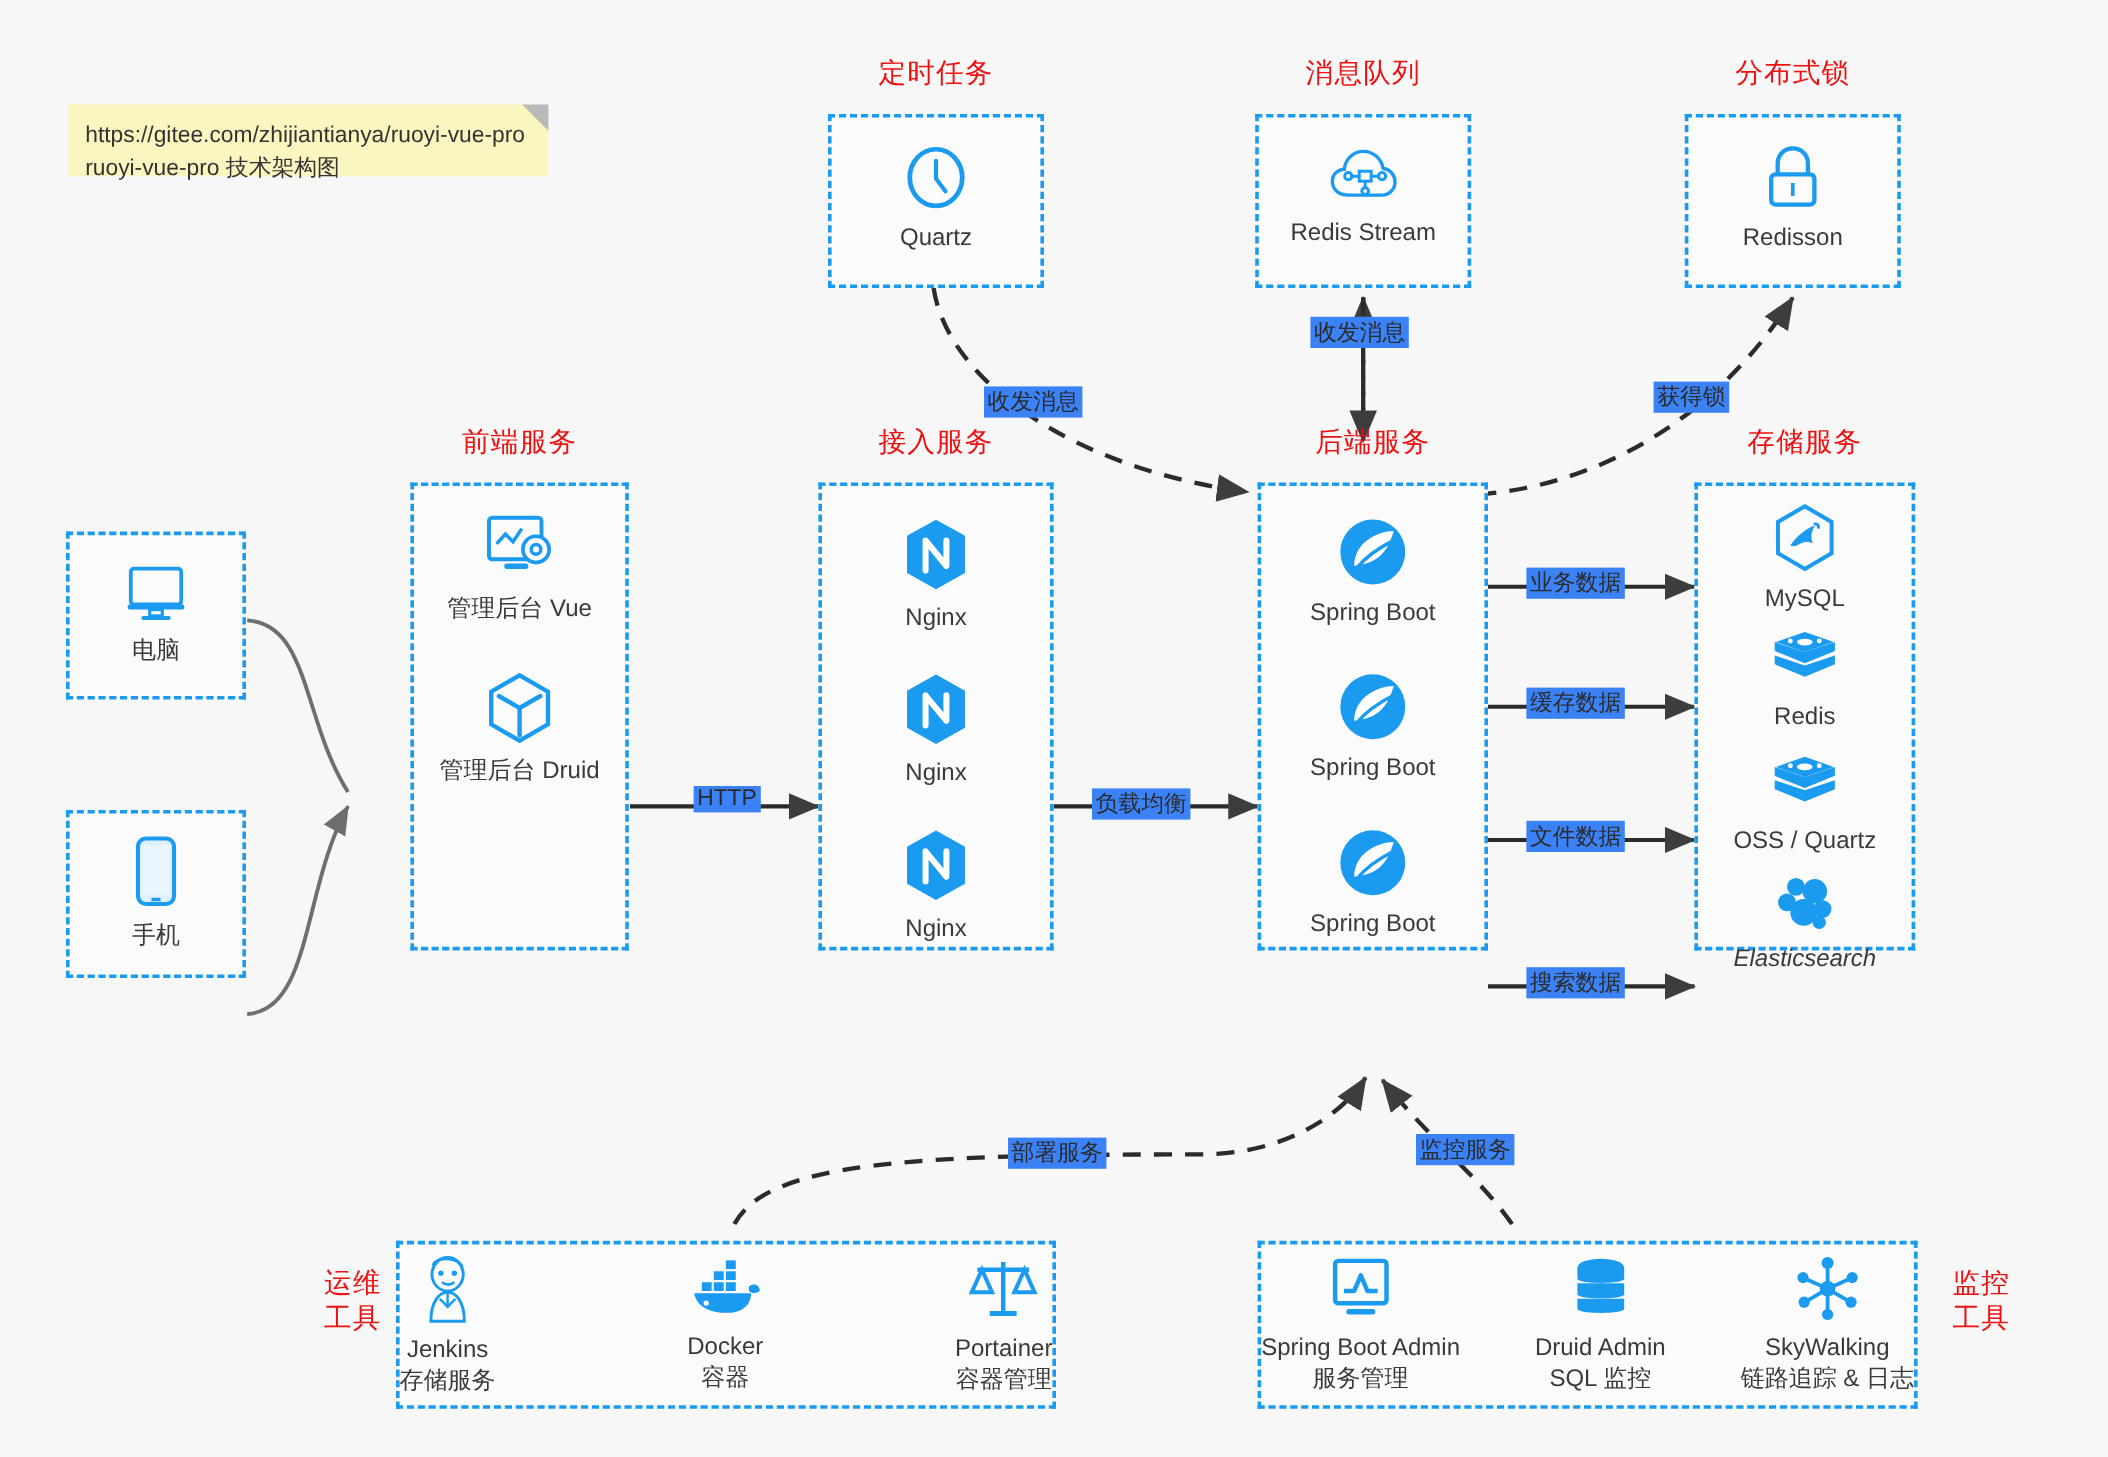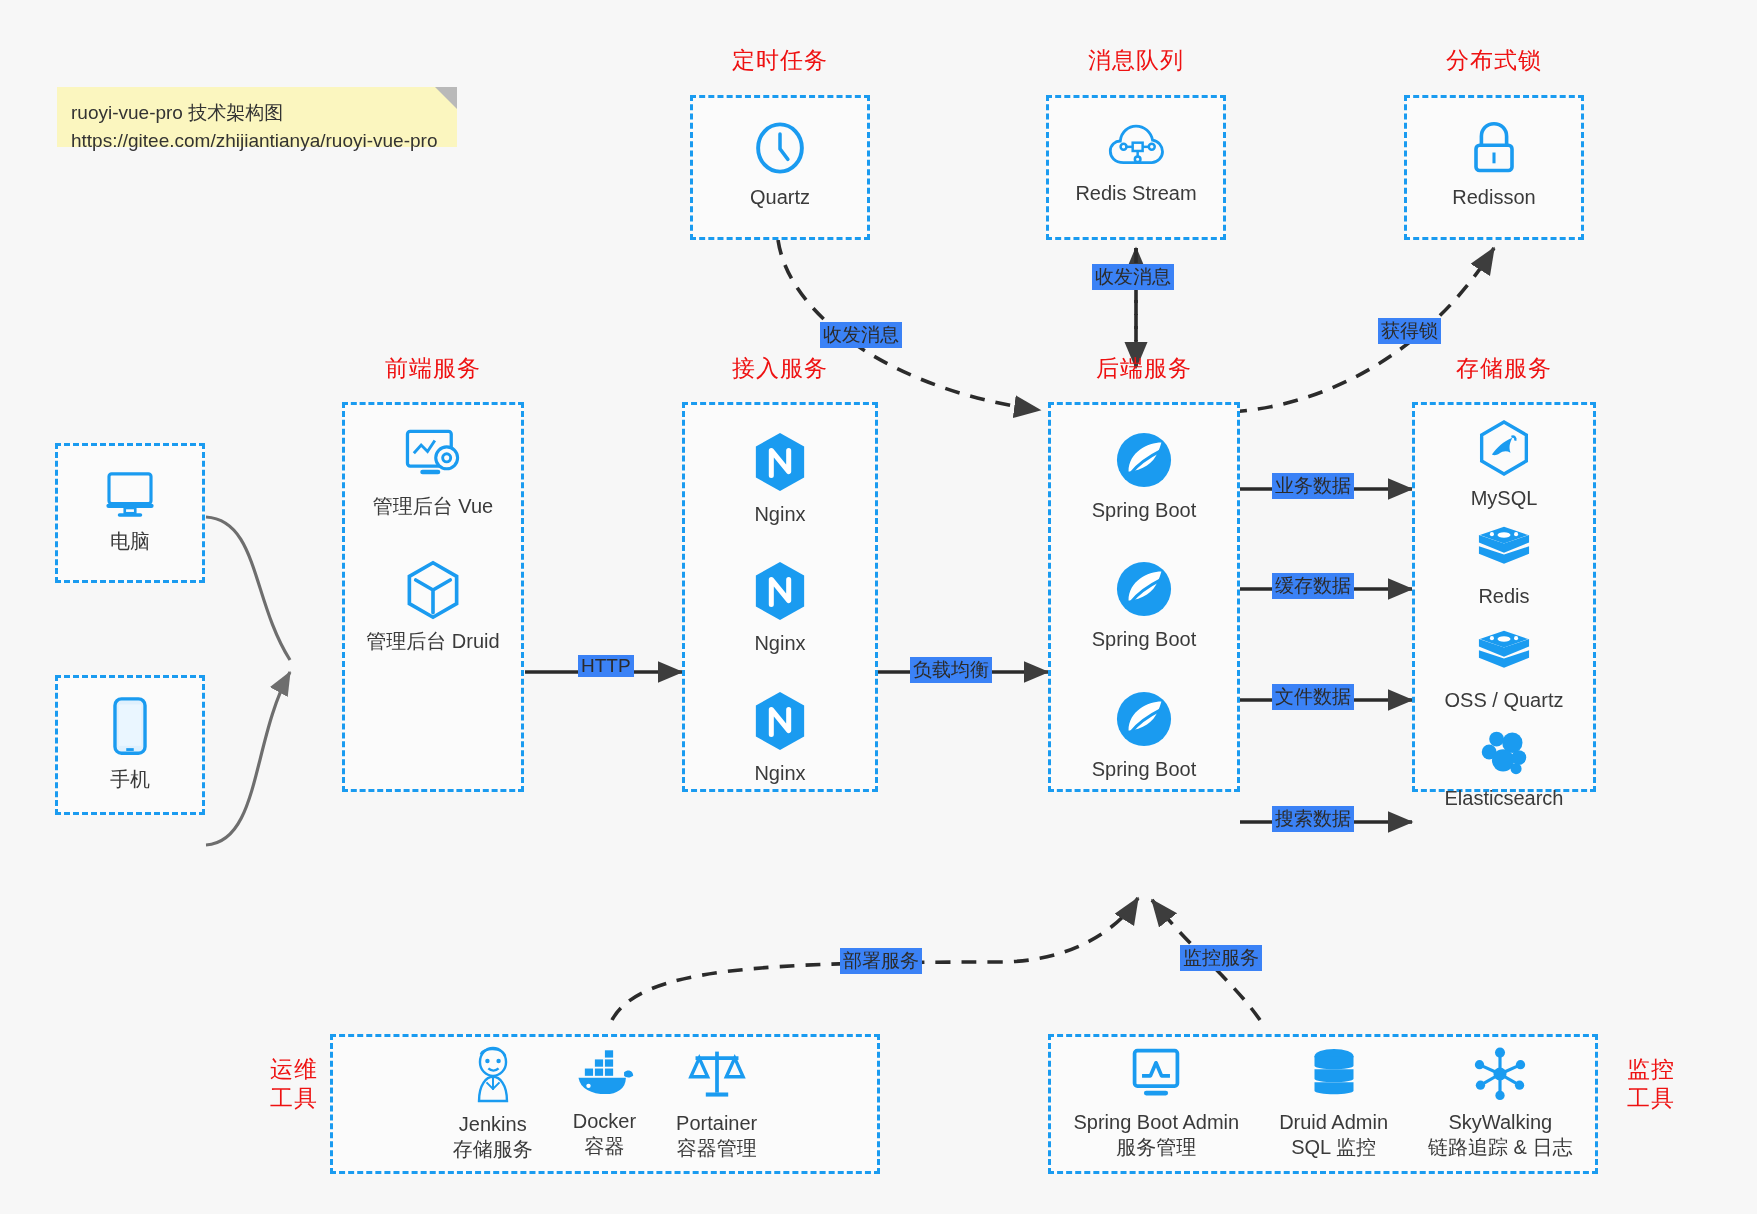--- a/index.html
+++ b/index.html
@@ -39,21 +39,21 @@
     display:flex;flex-direction:column;align-items:center;justify-content:flex-start;
     width:100%;
   }
   .node .ico{display:block;}
   .node .cap{
     margin-top:4px;
     font-size:20px;color:#3a3a3a;white-space:nowrap;text-align:center;line-height:1.3;
   }
 
   
-  .hrow{position:absolute;left:0;top:0;width:100%;height:100%;display:flex;align-items:center;justify-content:center;gap:40px;}
+  .hrow{position:absolute;left:0;top:0;width:100%;height:100%;display:flex;align-items:center;justify-content:space-between;gap:40px;}
   .hitem{display:flex;flex-direction:column;align-items:center;}
   .hitem .cap{margin-top:6px;font-size:20px;color:#3a3a3a;white-space:nowrap;}
   .hitem .cap2{font-size:20px;color:#3a3a3a;white-space:nowrap;}
 
   
   #note{
     position:absolute;left:57px;top:87px;width:400px;height:60px;
     background:#fbf6bf;
     font-size:19px;color:#333;
     padding:12px 14px 0 14px;
@@ -108,22 +108,22 @@
 
     <path d="M1232,412 C1330,405 1430,350 1494,248" fill="none" stroke="#2b2b2b" stroke-width="3.6" stroke-dasharray="15 11" marker-end="url(#ah)"></path>
 
     <path d="M612,1020 C640,968 760,962 1000,962 C1070,962 1118,930 1138,898" fill="none" stroke="#2b2b2b" stroke-width="3.6" stroke-dasharray="15 11" marker-end="url(#ah)"></path>
 
     <path d="M1260,1020 C1232,980 1190,948 1152,900" fill="none" stroke="#2b2b2b" stroke-width="3.6" stroke-dasharray="15 11" marker-end="url(#ah)"></path>
   </svg>
 
   <div id="note">
     <div class="fold"></div>
+    <div>https://gitee.com/zhijiantianya/ruoyi-vue-pro</div>
     <div>ruoyi-vue-pro 技术架构图</div>
-    <div>https://gitee.com/zhijiantianya/ruoyi-vue-pro</div>
   </div>
 
   <div class="glabel" style="left:690px;top:45px;width:180px;">定时任务</div>
   <div class="dbox" style="left:690px;top:95px;width:180px;height:145px;">
     <div class="node" style="top:22px;">
       <span class="ico">
         <svg width="56" height="56" viewBox="0 0 64 64">
           <ellipse cx="32" cy="32" rx="25" ry="27" fill="none" stroke="#1a9bf0" stroke-width="4.5"></ellipse>
           <path d="M32 16 L32 33 L41 45" fill="none" stroke="#1a9bf0" stroke-width="4" stroke-linecap="round"></path>
         </svg>
@@ -313,21 +313,21 @@
           <path d="M31 34 L4 25 L4 33 L31 44 L58 33 L58 25 Z" fill="#1a9bf0"></path>
           <path d="M31 22 L4 13 L4 21 L31 32 L58 21 L58 13 Z" fill="#1a9bf0"></path>
           <path d="M31 4 L5 13 L31 22 L57 13 Z" fill="#1a9bf0"></path>
           <ellipse cx="31" cy="13" rx="7" ry="3" fill="#ffffff"></ellipse>
           <circle cx="18" cy="12" r="2.2" fill="#ffffff"></circle>
           <circle cx="44" cy="12" r="2.2" fill="#ffffff"></circle>
         </svg>
       </span>
       <span class="cap">OSS / Quartz</span>
     </div>
-    <div class="node" style="top:322px;">
+    <div class="node" style="top:322px;font-style:italic;">
       <span class="ico">
         <svg width="52" height="50" viewBox="0 0 56 54">
           <circle cx="20" cy="13" r="8" fill="#1a9bf0"></circle>
           <circle cx="37" cy="17" r="11" fill="#1a9bf0"></circle>
           <circle cx="12" cy="27" r="8" fill="#1a9bf0"></circle>
           <circle cx="27" cy="36" r="12" fill="#1a9bf0"></circle>
           <circle cx="44" cy="33" r="8" fill="#1a9bf0"></circle>
           <circle cx="41" cy="45" r="6" fill="#1a9bf0"></circle>
         </svg>
       </span>

